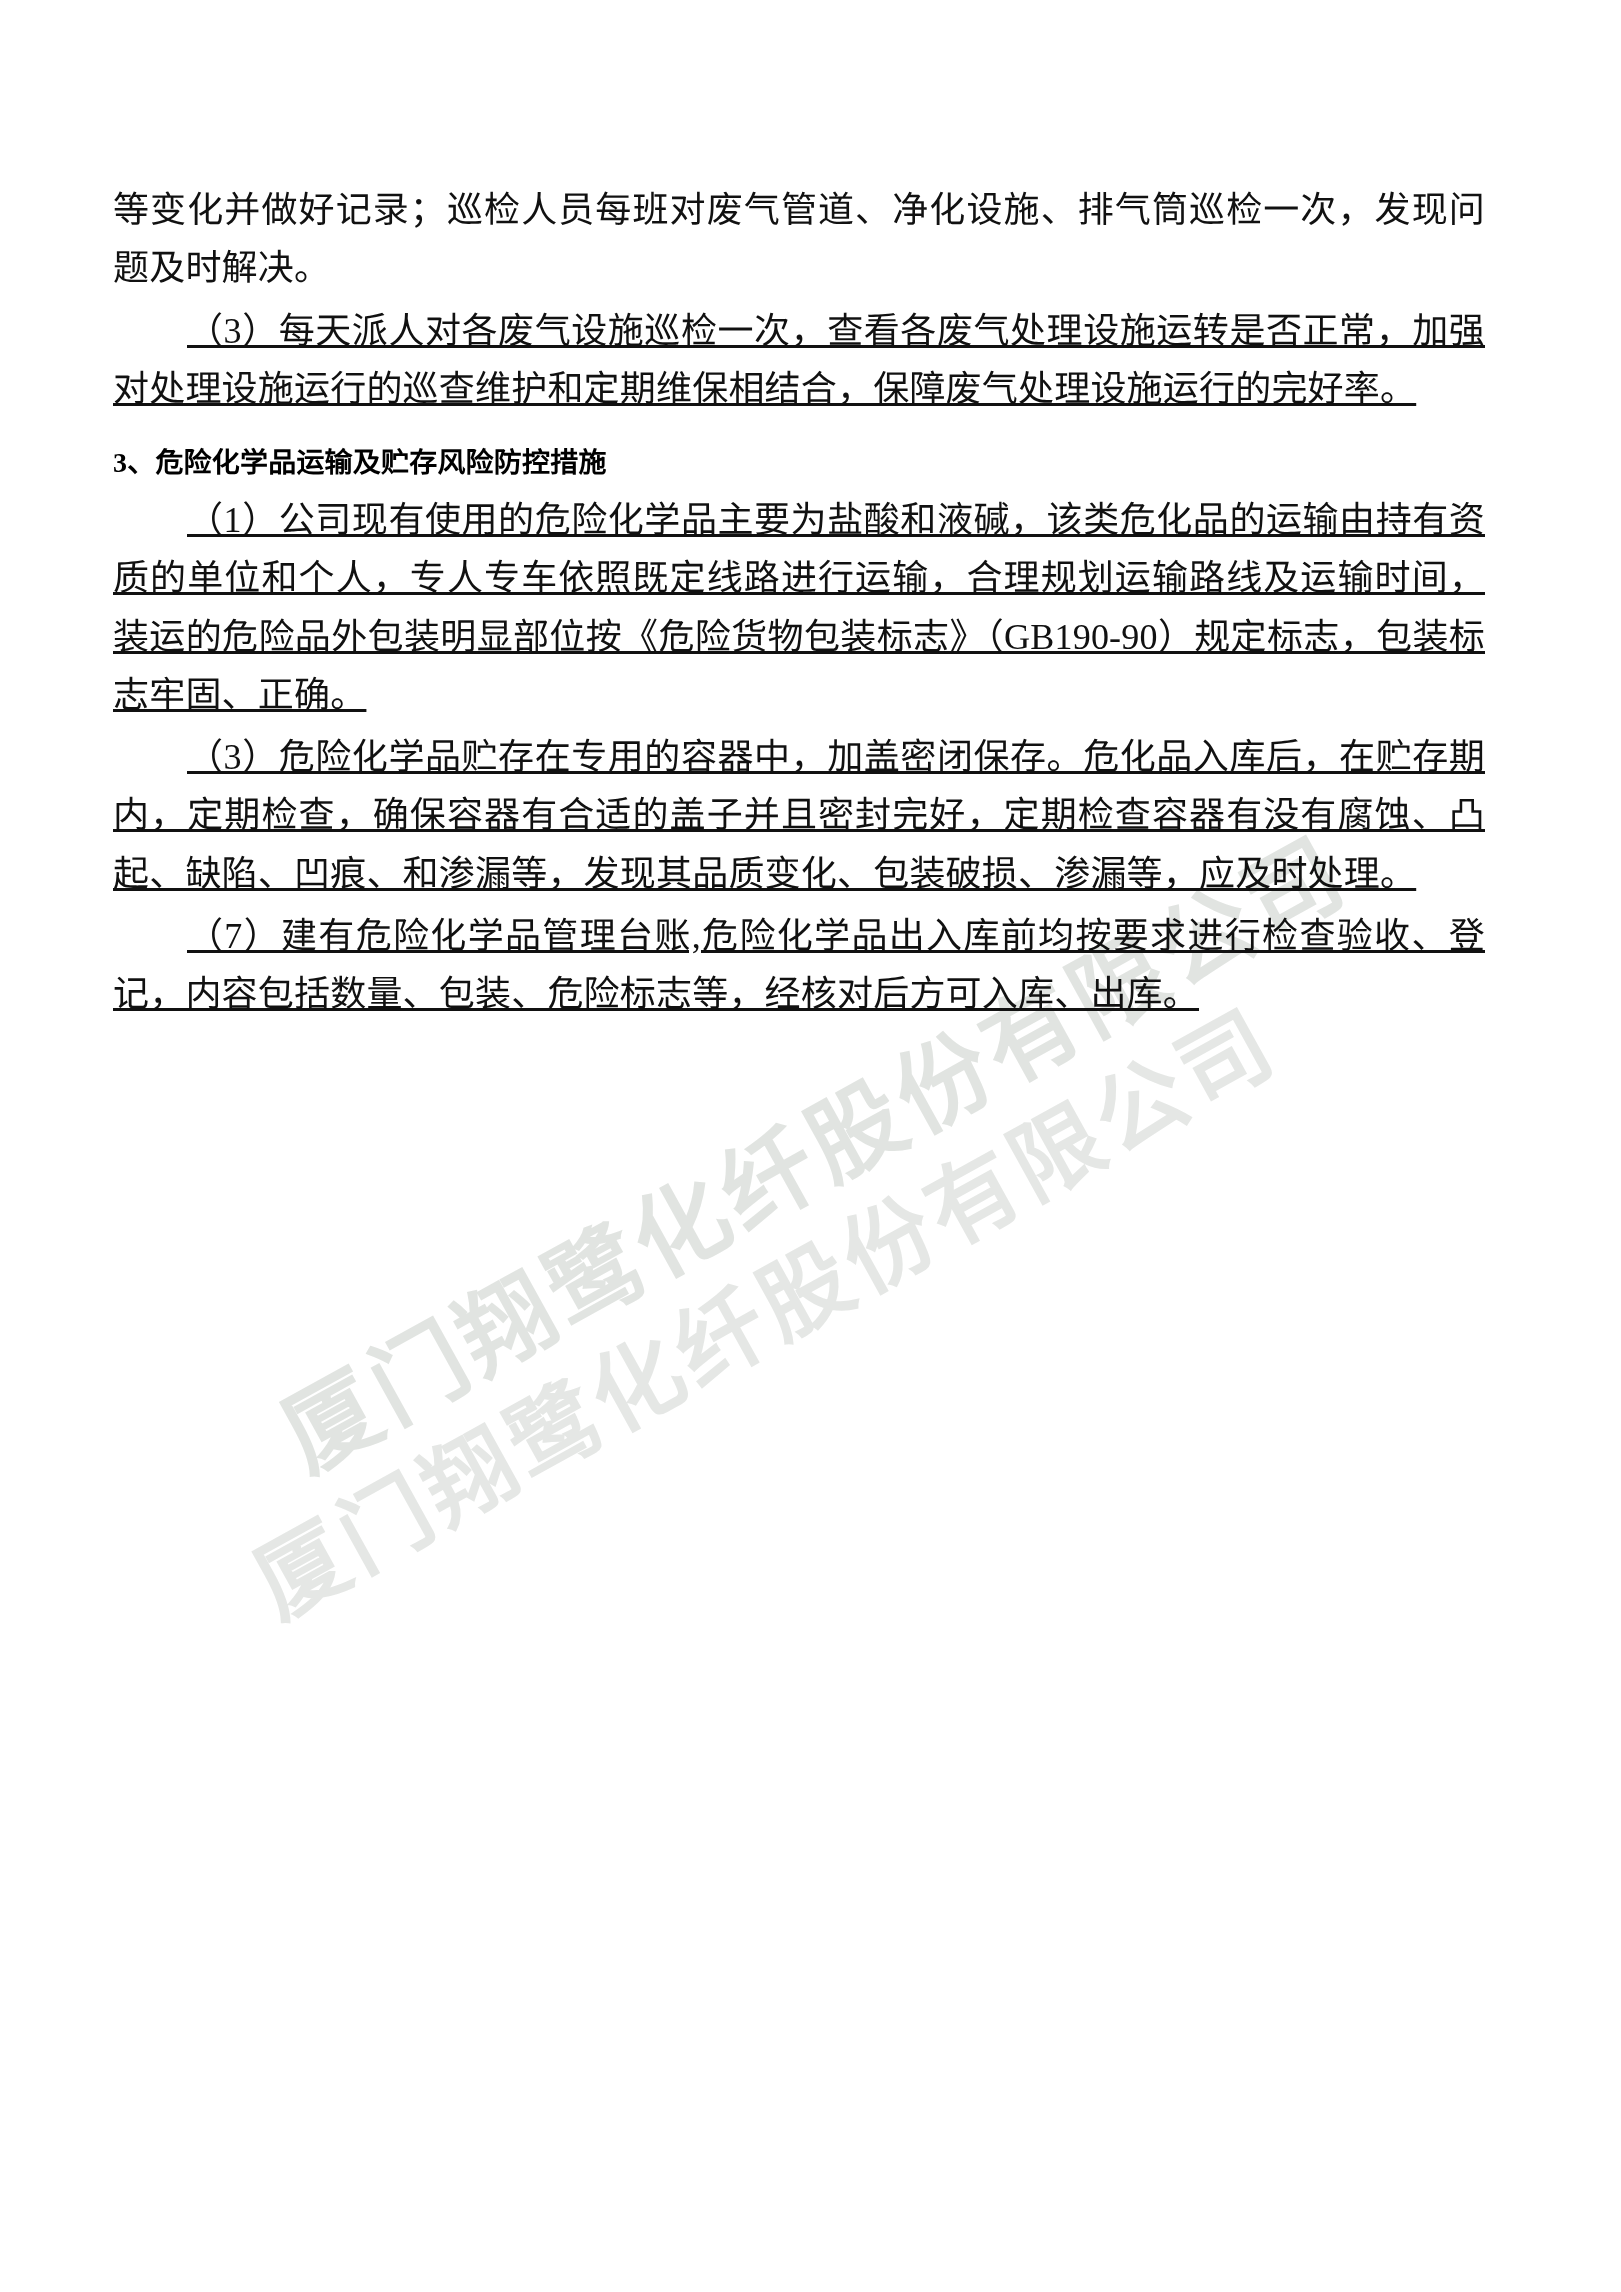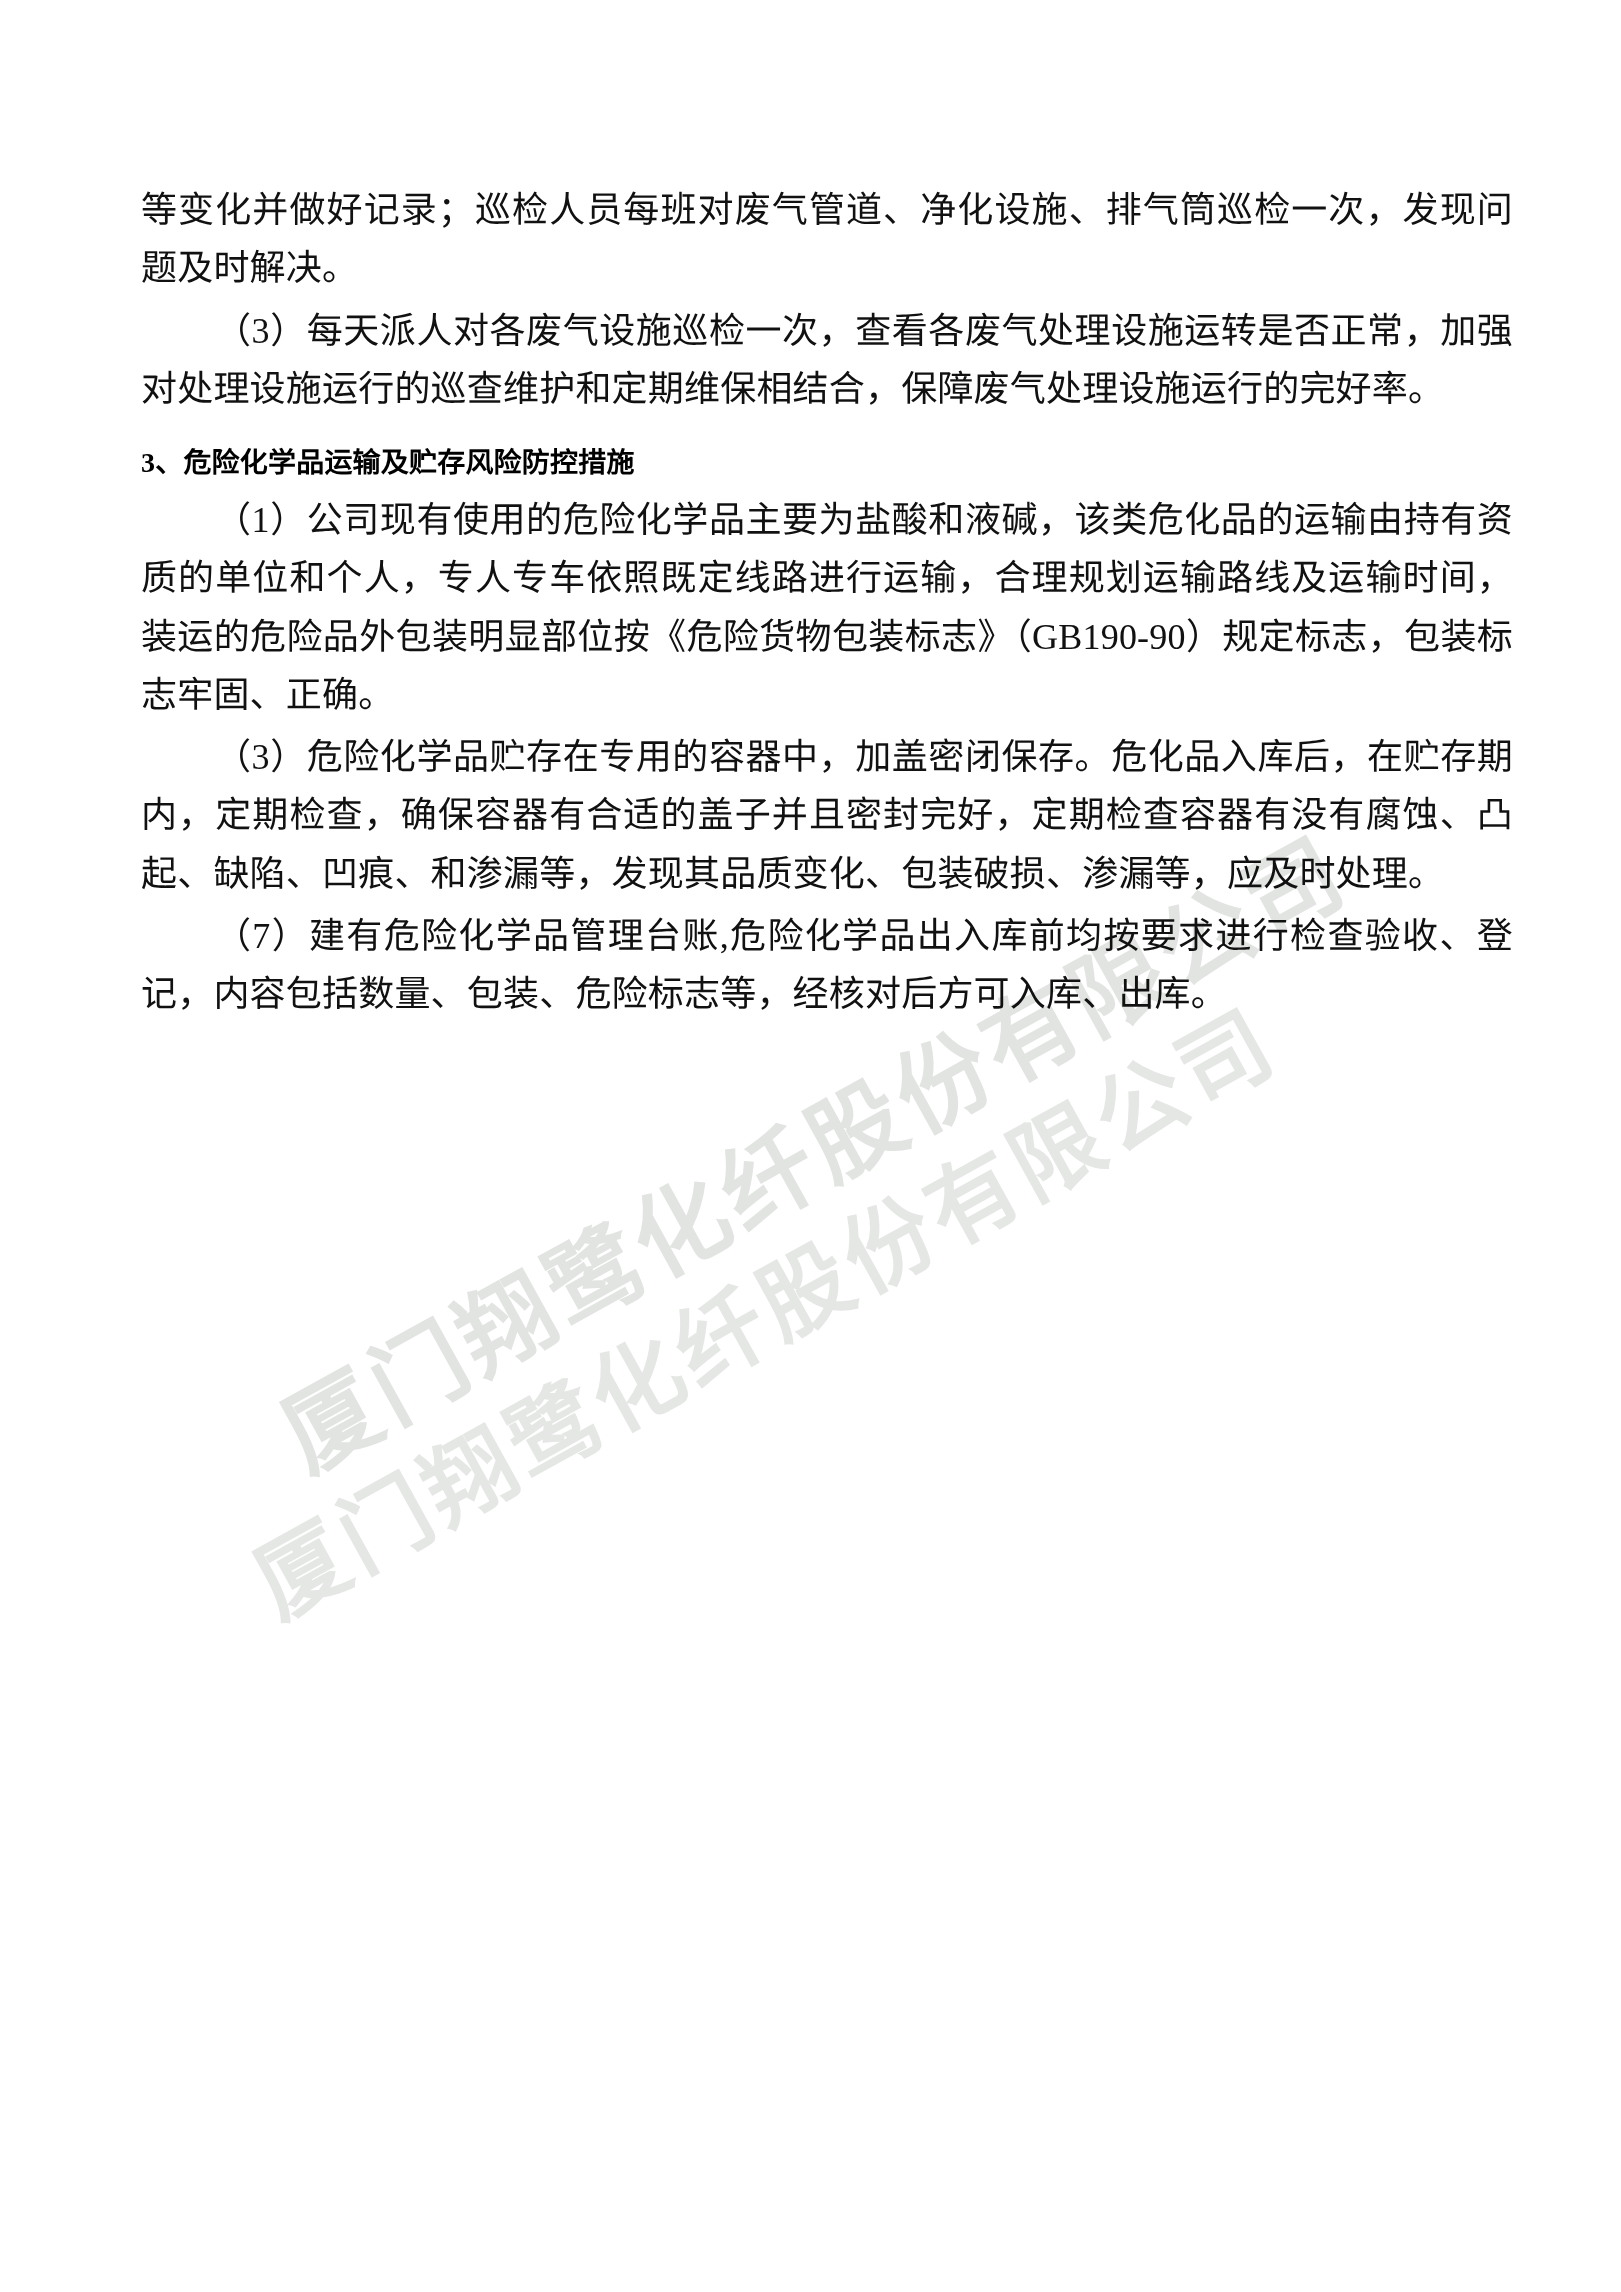--- a/index.html
+++ b/index.html
@@ -10,35 +10,36 @@
   .page {
     position: relative;
     width: 1621px;
     height: 2293px;
     background: #ffffff;
     overflow: hidden;
     font-family: "Liberation Serif", "DejaVu Serif", serif;
   }
   .content {
     position: absolute;
-    left: 141px;
+    left: 113px;
     top: 181px;
     width: 1372px;
   }
   p.para {
     margin: 0 0 3.9px 0;
     font-size: 36px;
     line-height: 1.62;
     color: #111111;
     text-align: justify;
     text-justify: inter-ideograph;
     letter-spacing: 0.2px;
   }
   p.indent {
     text-indent: 74px;
+    text-decoration: underline;
   }
   h3.heading {
     margin: 21.6px 0 5.9px 0;
     font-size: 28px;
     line-height: 1.62;
     font-weight: bold;
     color: #000000;
     letter-spacing: 0.2px;
   }
   

